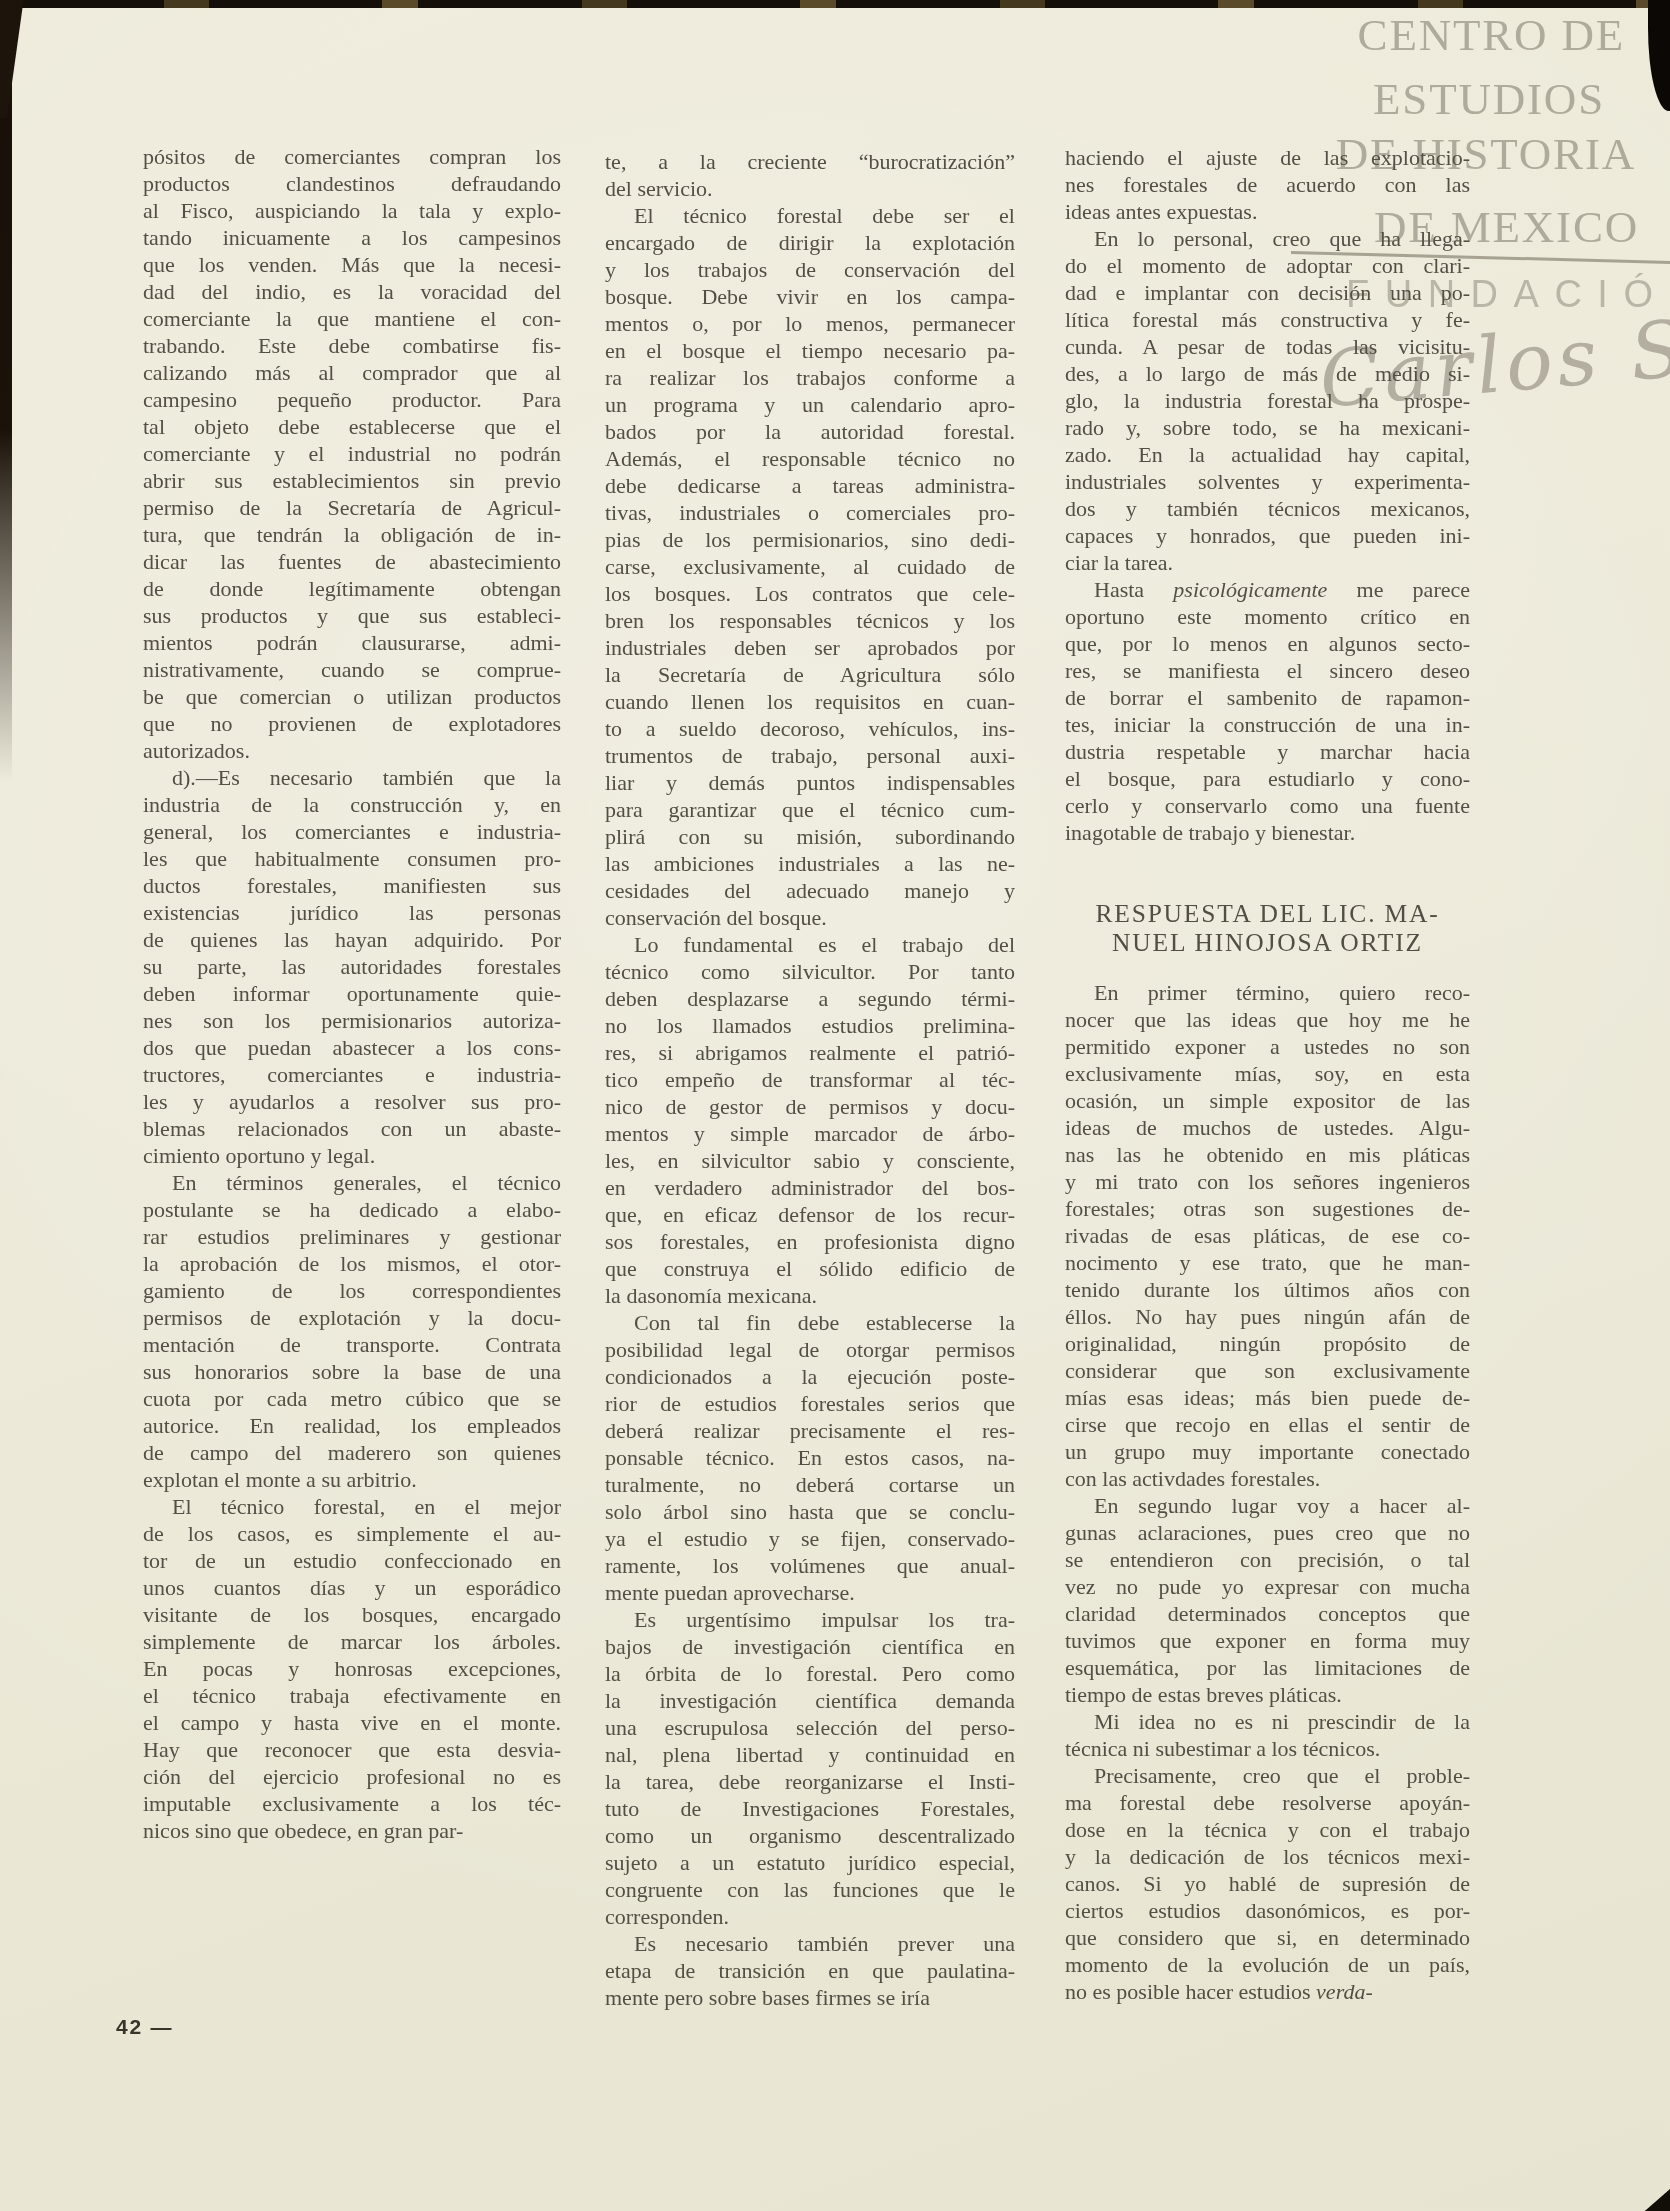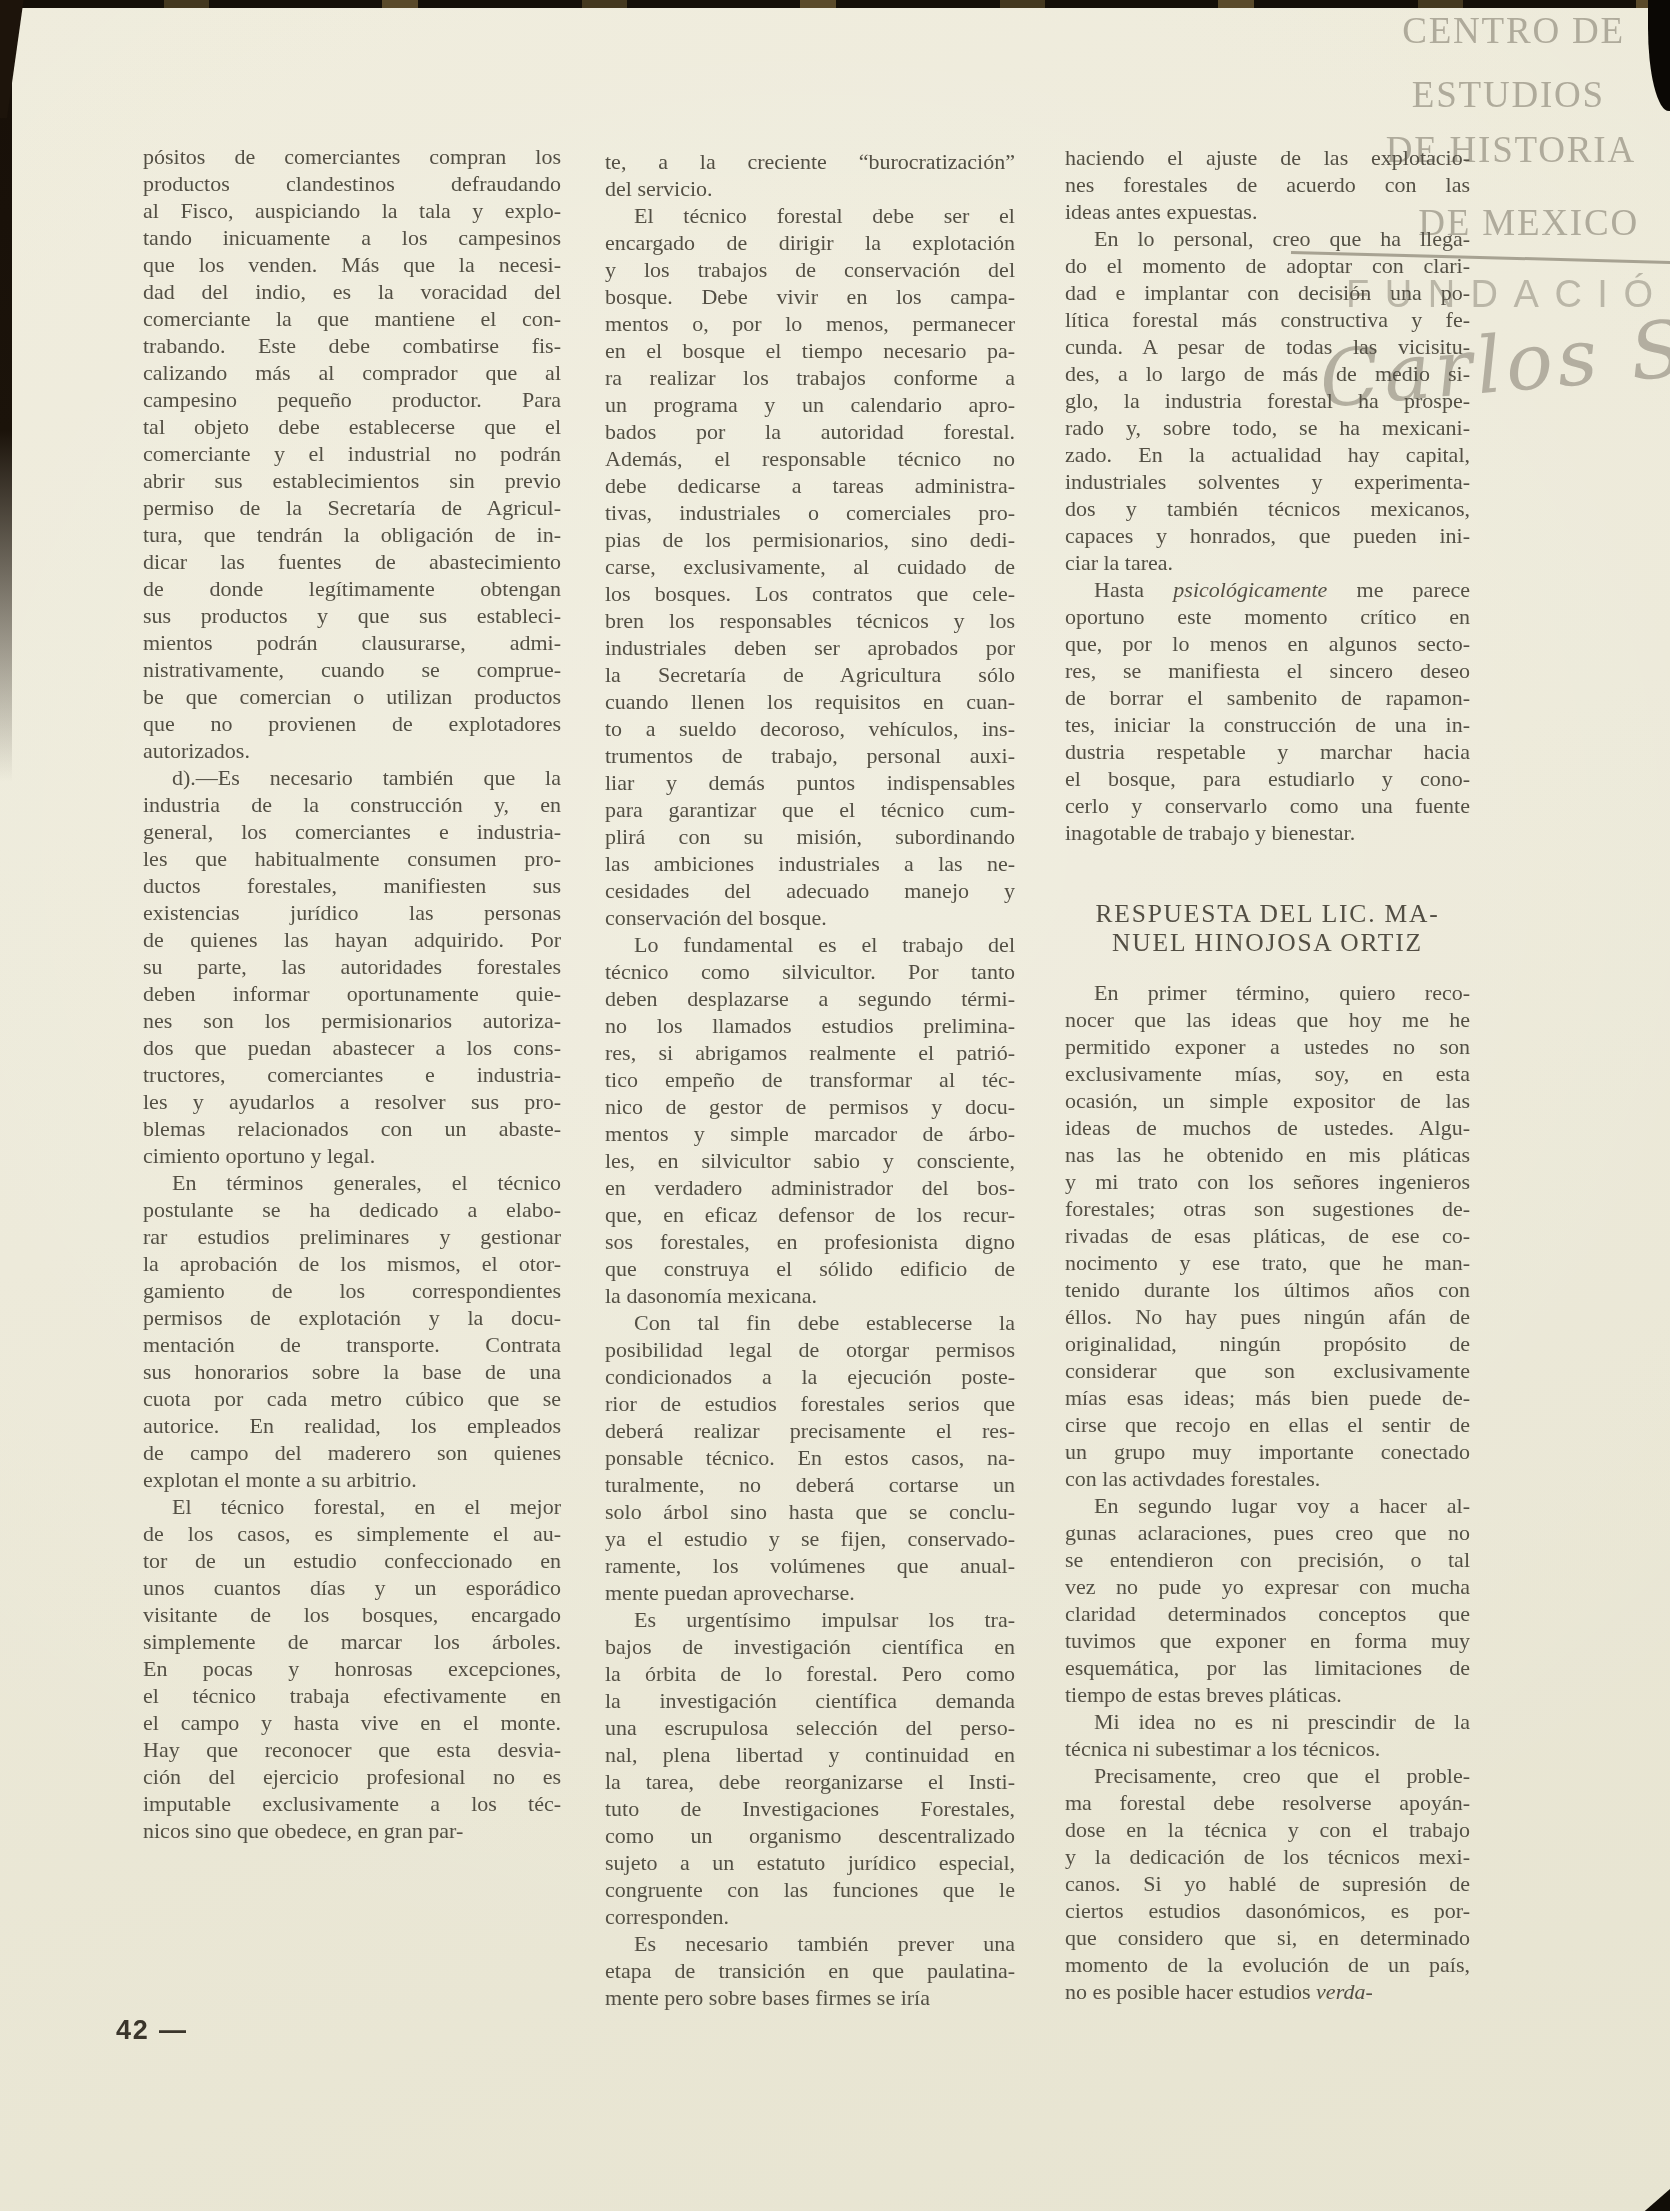--- a/index.html
+++ b/index.html
@@ -34,21 +34,21 @@
     border-bottom-left-radius:95% 75%;
   }
   .blob-br{
     position:absolute;right:0;bottom:0;width:31px;height:27px;background:#110d07;
     clip-path:polygon(100% 15%,100% 100%,15% 100%);
   }
   
   .wm{position:absolute;white-space:nowrap;pointer-events:none;}
   .wm-serif{
     font-family:"Liberation Serif",serif;color:#a29d8e;opacity:.82;
-    font-size:37px;letter-spacing:1.8px;
+    font-size:45px;letter-spacing:1.8px;
   }
   .wm1{top:9px;right:45px;}
   .wm2{top:73px;right:65px;}
   .wm3{top:128px;right:34px;}
   .wm4{top:201px;right:31px;}
   .wm-rule{
     position:absolute;top:251px;left:1291px;width:391px;height:2.7px;
     background:#95907f;opacity:.8;transform:rotate(1.5deg);transform-origin:left center;
   }
   .wm-fund{
@@ -75,21 +75,21 @@
   .ln.ind{text-indent:29px;}
   .para.spaced{margin-top:20px;}
   .para.heading{margin:53px 0 22px 0;line-height:29px;}
   .para.heading .ln{
     text-align:center;text-align-last:center;letter-spacing:1.8px;
     font-size:25.5px;color:#524e43;
   }
   .page-number{
     position:absolute;left:116px;top:2015px;
     font-family:"Liberation Sans",sans-serif;font-weight:bold;
-    font-size:27px;letter-spacing:1.8px;color:#3a352b;
+    font-size:21px;letter-spacing:1.8px;color:#3a352b;
   }
 </style>
 </head>
 <body>
 
 <div class="page">
 
   <div class="wm wm-serif wm1">CENTRO DE</div>
   <div class="wm wm-serif wm2">ESTUDIOS</div>
   <div class="wm wm-serif wm3">DE HISTORIA</div>

